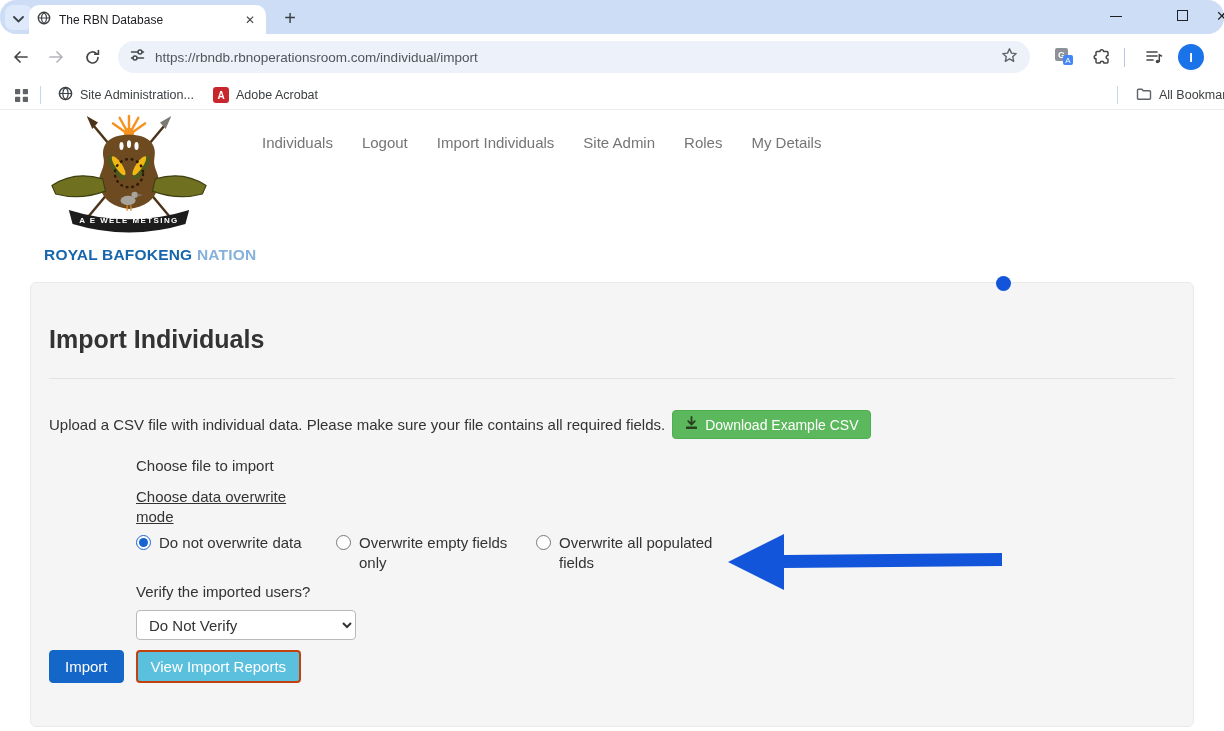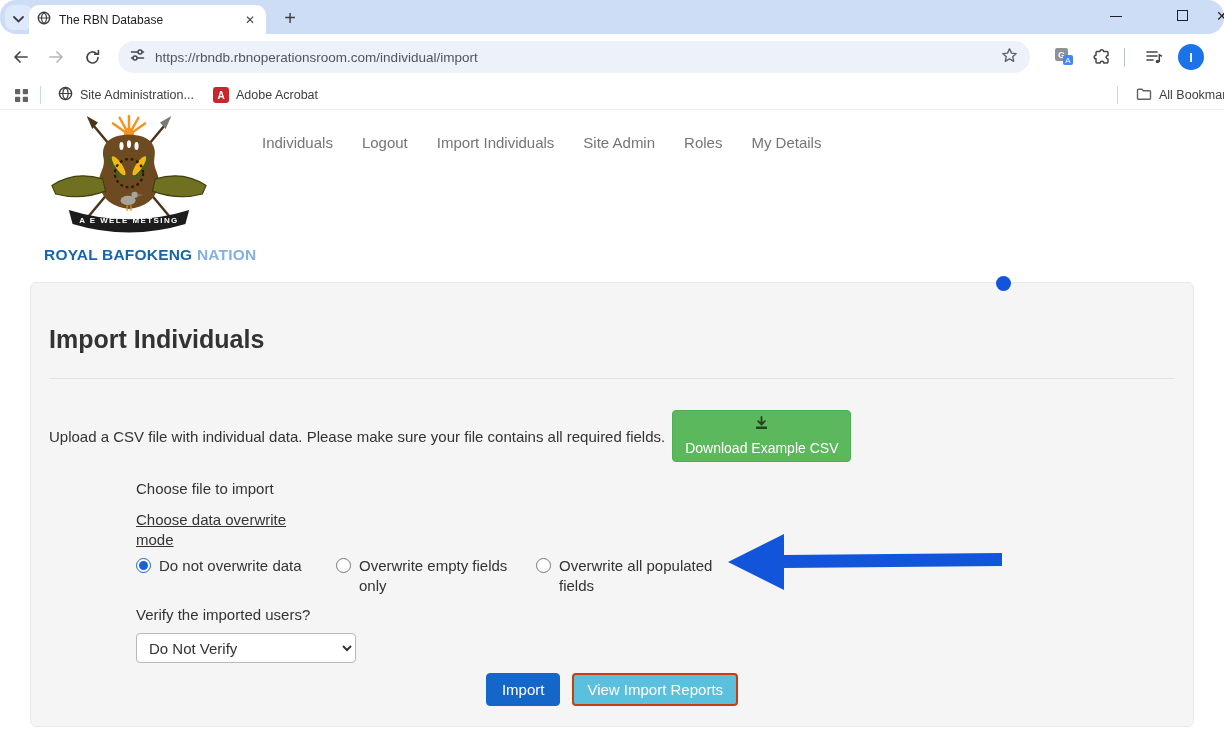--- a/index.html
+++ b/index.html
@@ -57,38 +57,38 @@
 
   
   .card { position:relative; margin:0 30px; height:445px; background:#f5f5f5;
     border:1px solid #e9e9e9; border-radius:6px; padding:0 18px; }
   .card h1 { margin-top:42px; font-size:25px; line-height:28px; color:#333; font-weight:bold; }
   .card hr { border:none; border-top:1px solid #e3e3e3; margin-top:25px; }
   .intro-row { display:flex; align-items:center; margin-top:31px; }
   .intro-text { font-size:15px; color:#333; }
   .btn-green { margin-left:7px; background:#5cb85c; border:1px solid #4cae4c; color:#fff;
     border-radius:4px; padding:5px 12px; font-size:14px; display:inline-flex; align-items:center;
-    gap:7px; font-family:"Liberation Sans", sans-serif;flex-direction:column; }
+    gap:7px; font-family:"Liberation Sans", sans-serif; }
   .form { margin-left:87px; }
   .form-label { font-size:15px; color:#333; max-width:170px; line-height:20px; }
   .lbl-file { margin-top:17px; }
   .file-row { margin-top:9px; display:flex; align-items:center; }
   .btn-file { background:#fdfdfd; border:1px solid #8b8b8b; border-radius:3px; padding:3px 10px;
     font-size:14px; color:#1a1a1a; font-family:"Liberation Sans", sans-serif; }
   .file-status { margin-left:9px; font-size:15px; color:#333; }
   .lbl-overwrite { margin-top:11px;text-decoration:underline; }
   .radio-row { margin-top:6px; display:flex; }
   .radio-col { width:200px; display:flex; align-items:flex-start; gap:8px; }
   .radio-col input { width:15px; height:15px; margin-top:2px; accent-color:#1763d2; }
   .radio-col label { font-size:15px; color:#333; line-height:20px; max-width:160px; }
   .lbl-verify { margin-top:9px; max-width:260px; }
   .verify-select { margin-top:8px; width:220px; height:30px; font-size:15px; color:#333;
     border:1px solid #b9b9b9; border-radius:4px; background:#fff; padding:0 8px;
     font-family:"Liberation Sans", sans-serif; }
-  .actions-row { display:flex; justify-content:center; gap:12px; margin-top:10px; }
+  .actions-row { display:flex; justify-content:flex-start; gap:12px; margin-top:10px; }
   .btn-import { background:#1467c8; border:1px solid #1467c8; color:#fff; border-radius:4px;
     padding:6px 15px; font-size:15px; font-family:"Liberation Sans", sans-serif; }
   .btn-reports { background:#5bc0de; border:2px solid #c2410c; color:#fff; border-radius:4px;
     padding:6px 13px; font-size:15px; font-family:"Liberation Sans", sans-serif; }
 
   
   .blue-arrow { position:absolute; left:726px; top:531px; }
   .blue-dot { position:absolute; left:996px; top:276px; width:15px; height:15px;
     border-radius:50%; background:#1254da; }
 </style>

